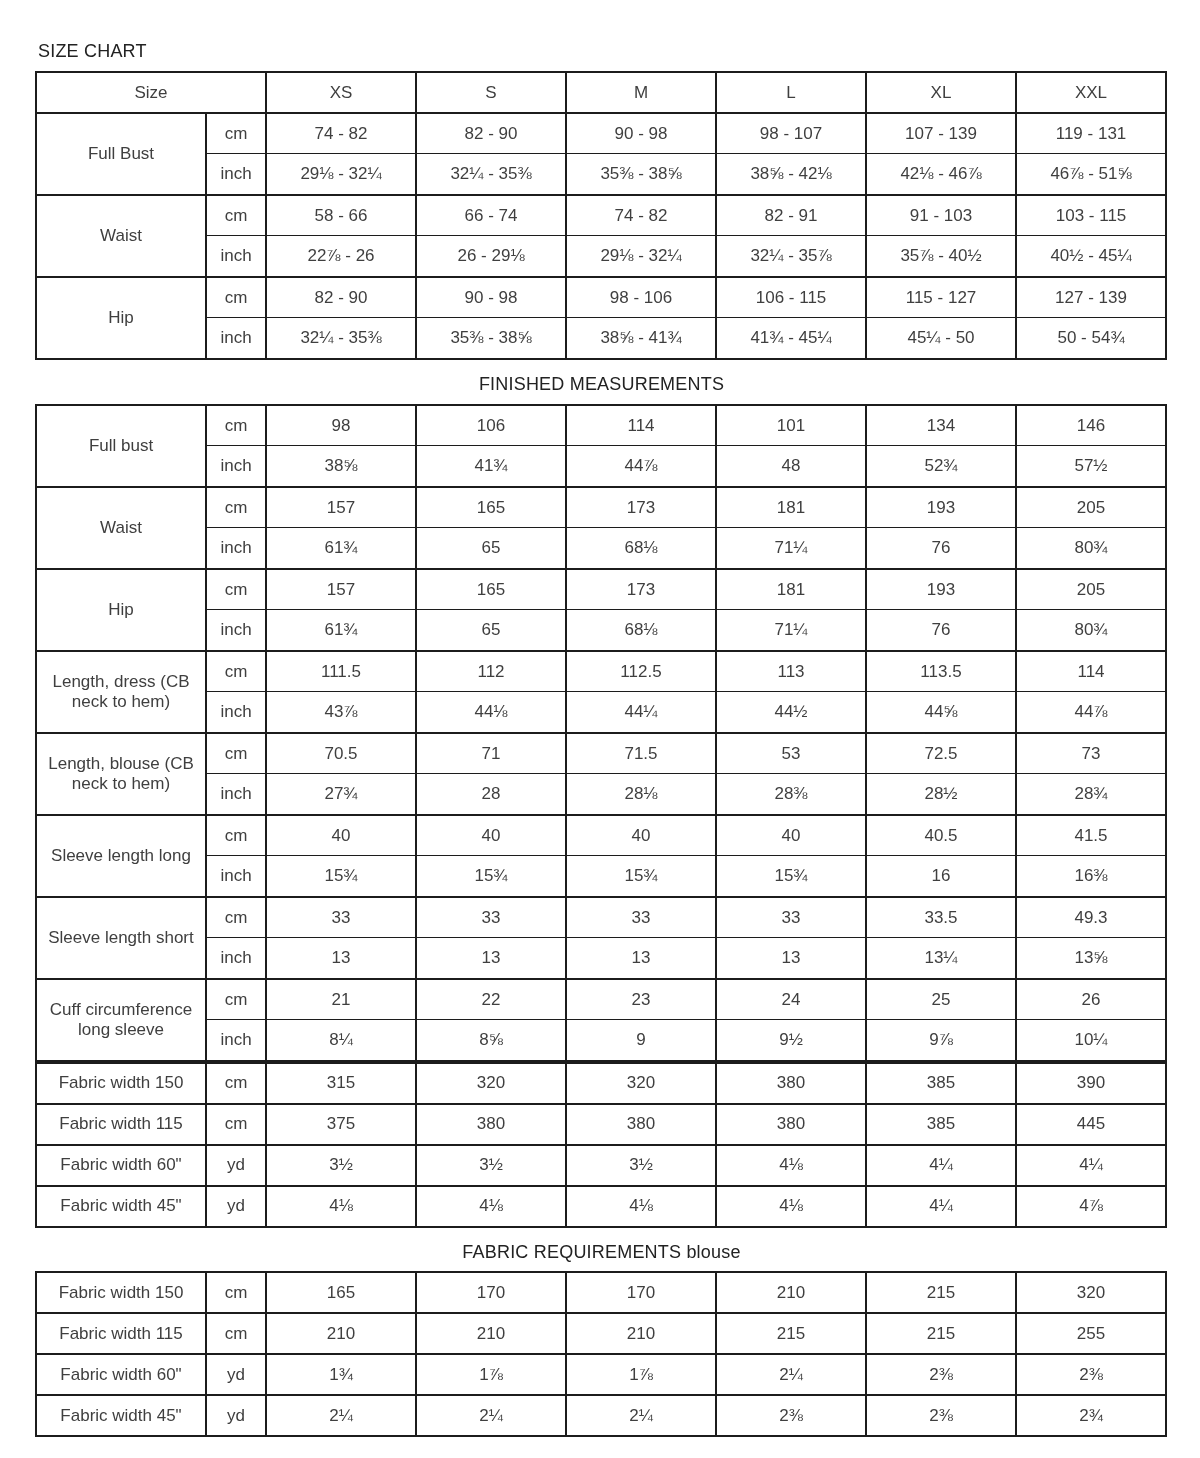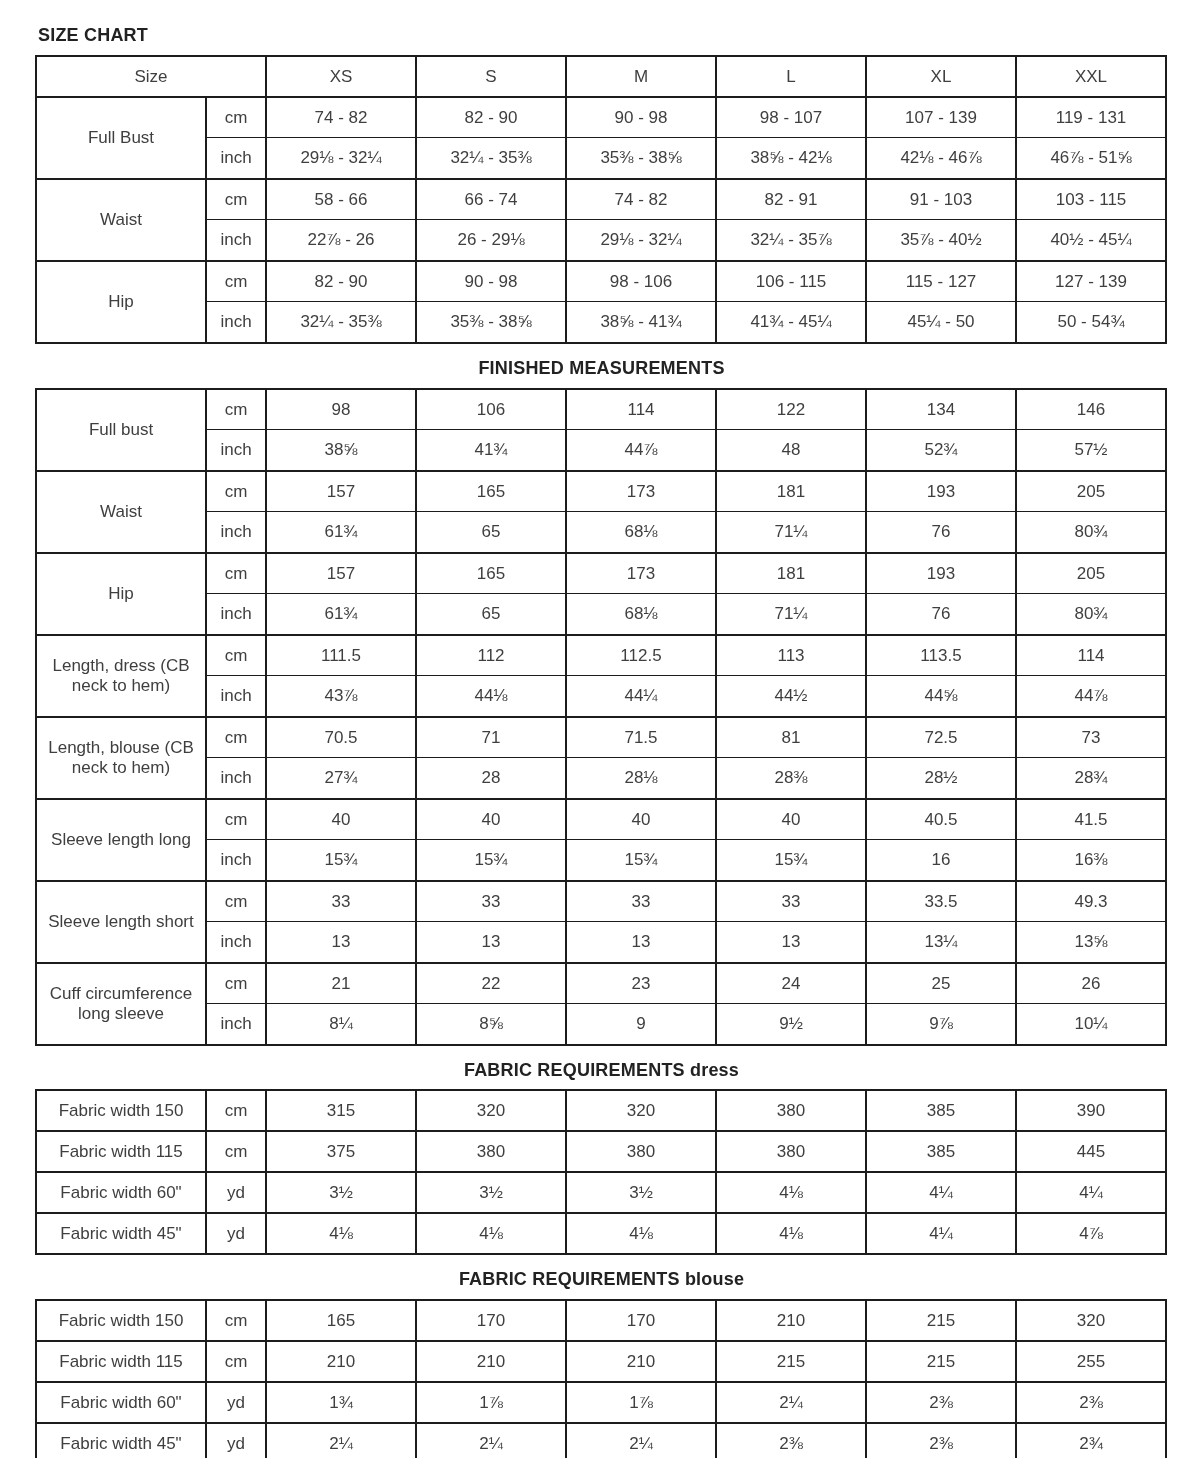--- a/index.html
+++ b/index.html
@@ -5,23 +5,23 @@
   html,body{margin:0;padding:0;background:#ffffff;}
   .page{
     width:1200px;
     box-sizing:border-box;
     padding:26px 35px 30px 35px;
     font-family:"Liberation Sans", sans-serif;
     background:#ffffff;
   }
   h2.section-title{
     font-size:18px;
-    font-weight:bold;
+    font-weight:normal;
     color:#222222;
-    margin:0 0 9px 3px;
+    margin:16px 0 9px 3px;
     letter-spacing:0.2px;
     line-height:1.1;
   }
   h2.section-title.spaced{margin-top:15px;text-align:center;}
   table.chart{
     border-collapse:collapse;
     table-layout:fixed;
     width:1130px;
     border-top:2px solid #1c1c1c;
     border-left:2px solid #1c1c1c;
@@ -148,21 +148,21 @@
         <col class="c-val">
         <col class="c-val">
     </colgroup>
     <tbody id="finished-measurements-body">
         <tr class="group-mid">
           <td class="label-cell" rowspan="2">Full bust</td>
           <td class="unit-cell">cm</td>
           <td class="value-cell">98</td>
           <td class="value-cell">106</td>
           <td class="value-cell">114</td>
-          <td class="value-cell">122</td>
+          <td class="value-cell">101</td>
           <td class="value-cell">134</td>
           <td class="value-cell">146</td>
         </tr>
         <tr class="group-end">
           <td class="unit-cell">inch</td>
           <td class="value-cell">38⅝</td>
           <td class="value-cell">41¾</td>
           <td class="value-cell">44⅞</td>
           <td class="value-cell">48</td>
           <td class="value-cell">52¾</td>
@@ -224,21 +224,21 @@
           <td class="value-cell">44½</td>
           <td class="value-cell">44⅝</td>
           <td class="value-cell">44⅞</td>
         </tr>
         <tr class="group-mid">
           <td class="label-cell" rowspan="2">Length, blouse (CB neck to hem)</td>
           <td class="unit-cell">cm</td>
           <td class="value-cell">70.5</td>
           <td class="value-cell">71</td>
           <td class="value-cell">71.5</td>
-          <td class="value-cell">81</td>
+          <td class="value-cell">53</td>
           <td class="value-cell">72.5</td>
           <td class="value-cell">73</td>
         </tr>
         <tr class="group-end">
           <td class="unit-cell">inch</td>
           <td class="value-cell">27¾</td>
           <td class="value-cell">28</td>
           <td class="value-cell">28⅛</td>
           <td class="value-cell">28⅜</td>
           <td class="value-cell">28½</td>
@@ -297,21 +297,20 @@
           <td class="value-cell">8¼</td>
           <td class="value-cell">8⅝</td>
           <td class="value-cell">9</td>
           <td class="value-cell">9½</td>
           <td class="value-cell">9⅞</td>
           <td class="value-cell">10¼</td>
         </tr>
       </tbody>
   </table>
 
-  <h2 class="section-title spaced">FABRIC REQUIREMENTS dress</h2>
   <table class="chart">
     <colgroup>
       <col class="c-label">
         <col class="c-unit">
       <col class="c-val">
         <col class="c-val">
         <col class="c-val">
         <col class="c-val">
         <col class="c-val">
         <col class="c-val">

